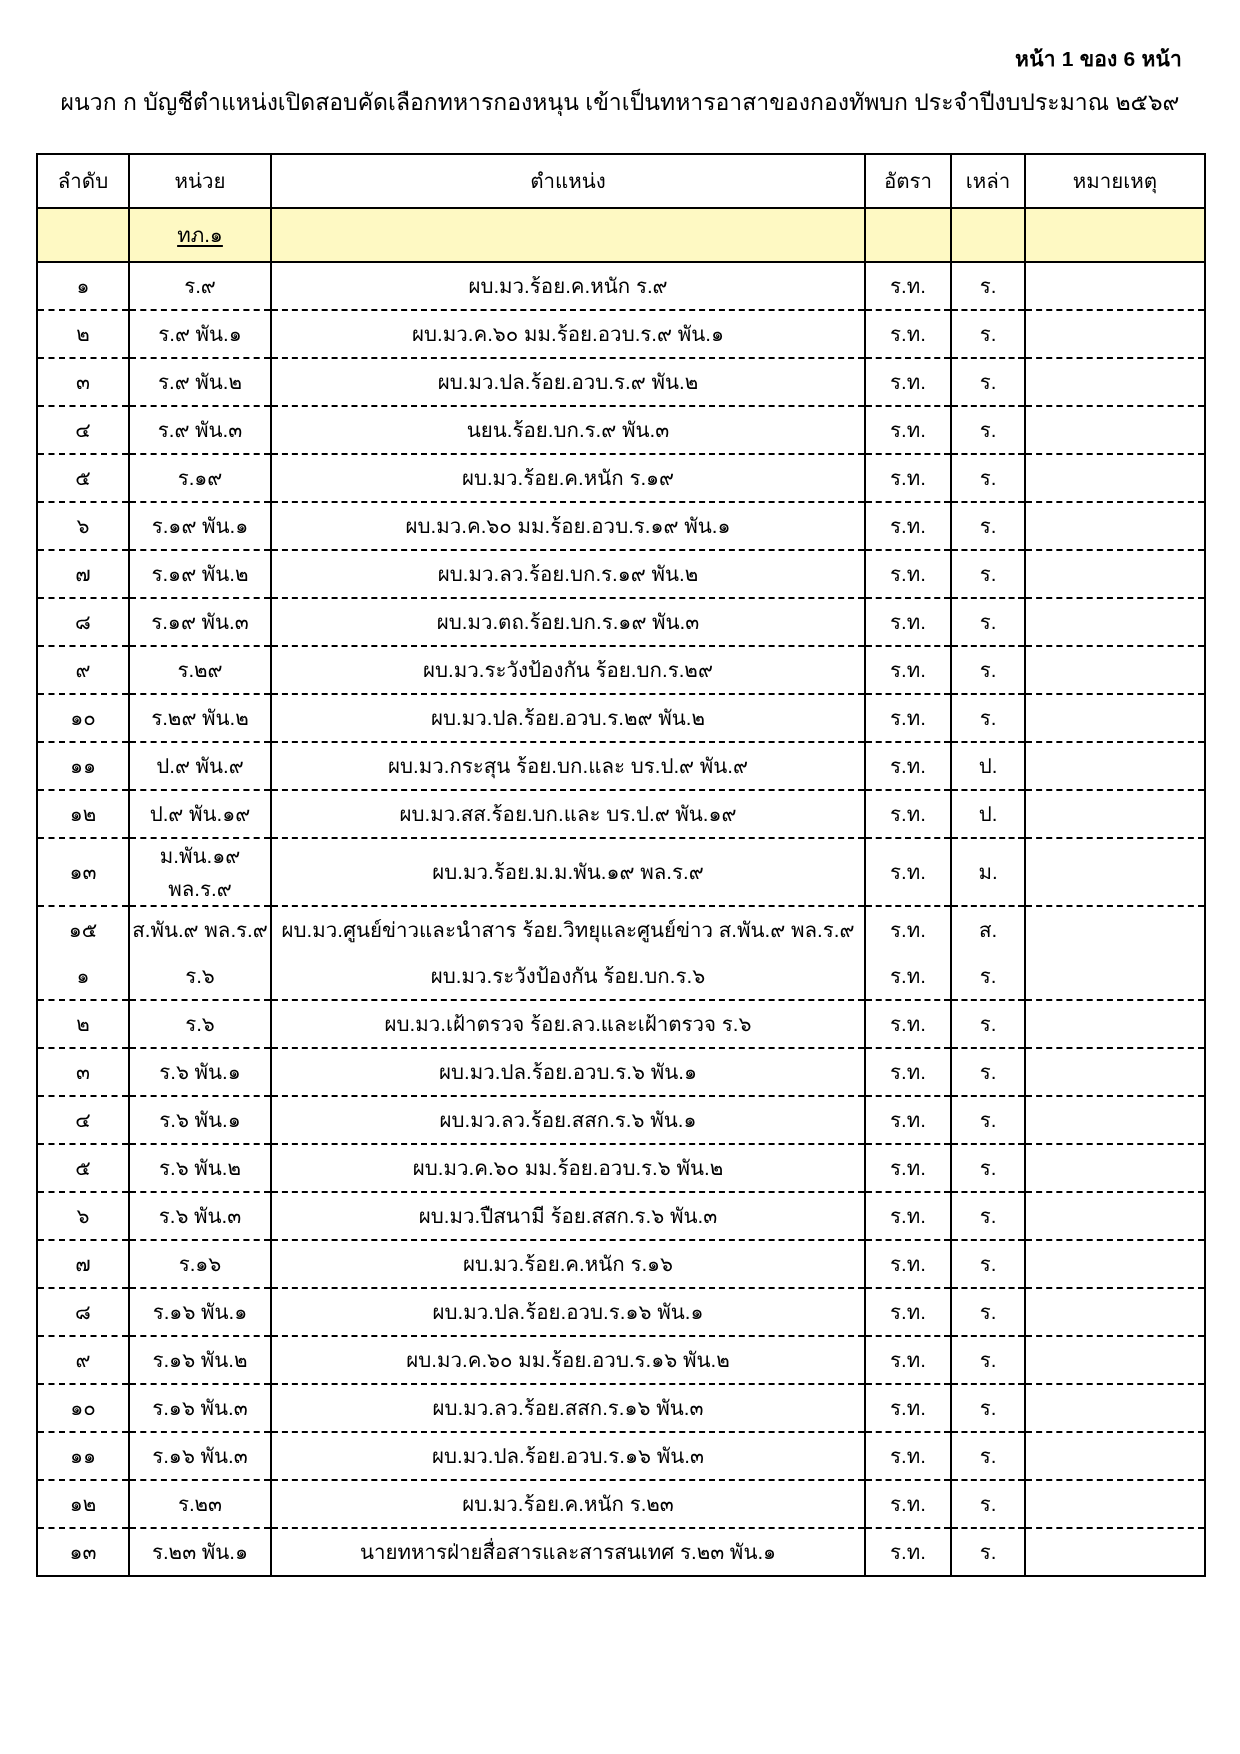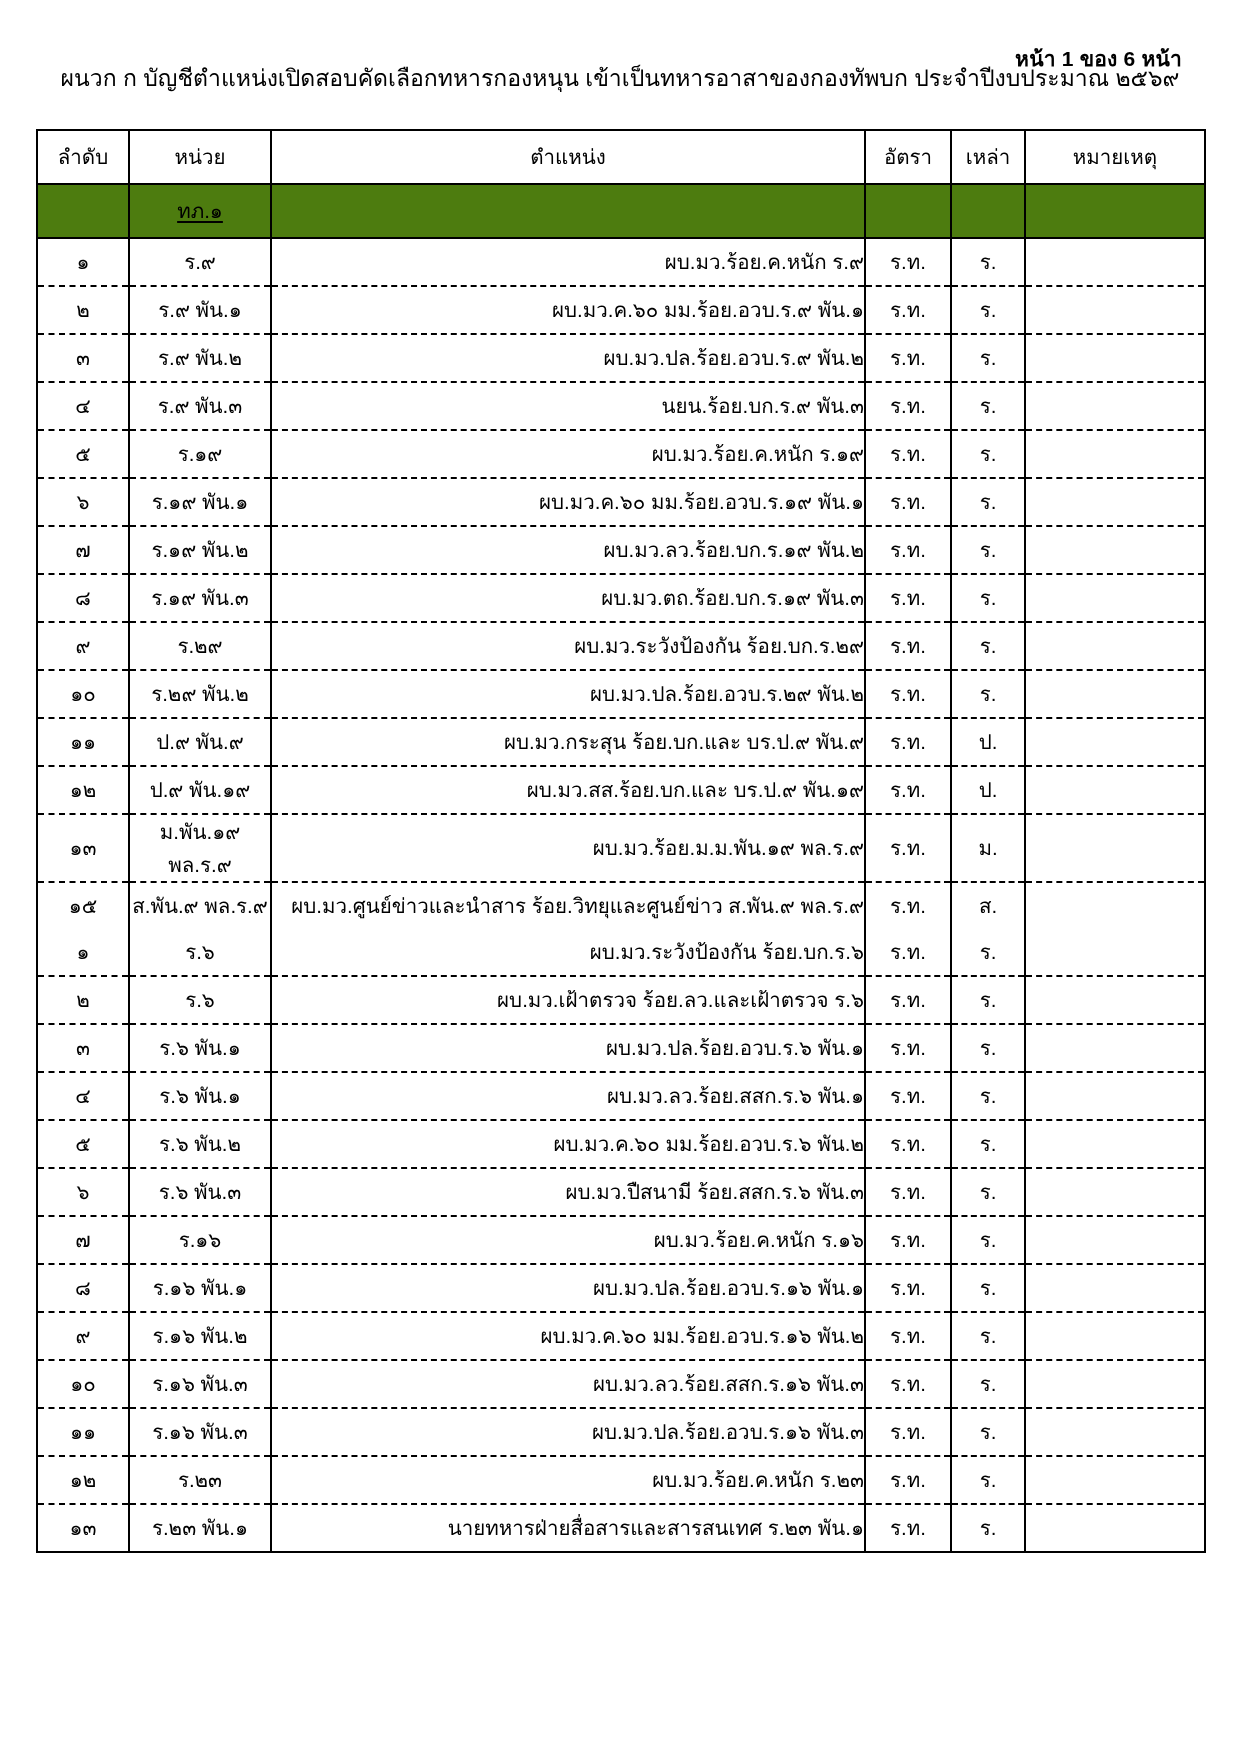--- a/index.html
+++ b/index.html
@@ -26,21 +26,21 @@
   .page-marker {
     position: absolute;
     top: 42px;
     right: 58px;
     font-size: 21px;
     font-weight: bold;
     letter-spacing: 0.2px;
     white-space: nowrap;
   }
   .title-block {
-    padding-top: 64px;
+    padding-top: 88px;
     text-align: center;
   }
   .title-line1 {
     font-size: 23px;
     line-height: 1.25;
     white-space: nowrap;
   }
   .title-line2 {
     font-size: 23px;
     line-height: 1.25;
@@ -73,21 +73,21 @@
     background: #ffffff;
   }
   table.roster thead th {
     border-top: 2.5px solid #000;
     border-bottom: 2.5px solid #000;
     text-align: center;
     font-weight: normal;
     height: 52px;
   }
   tr.section-row td {
-    background: #4d7c0f;
+    background: #fef9c3;
     border-top: 2.2px solid #000;
     border-bottom: 2.2px solid #000;
     height: 52px;
   }
   tr.section-row td.section-label {
     text-align: center;
   }
   tr.section-row td.section-label span {
     text-decoration: underline;
     text-underline-offset: 3px;
@@ -100,21 +100,21 @@
   tr.data-row.last-in-section td {
     border-bottom: none;
   }
   tr.data-row.final-row td {
     border-bottom: none;
   }
   td.seq, td.unit, td.rate, td.corps {
     text-align: center;
   }
   td.pos {
-    text-align: right;
+    text-align: center;
     padding-left: 8px;
   }
   td.note { text-align: center; }
 </style>
 </head>
 <body>
 
 <div class="page">
 
   <div class="page-marker">หน้า 1 ของ 6 หน้า</div>

